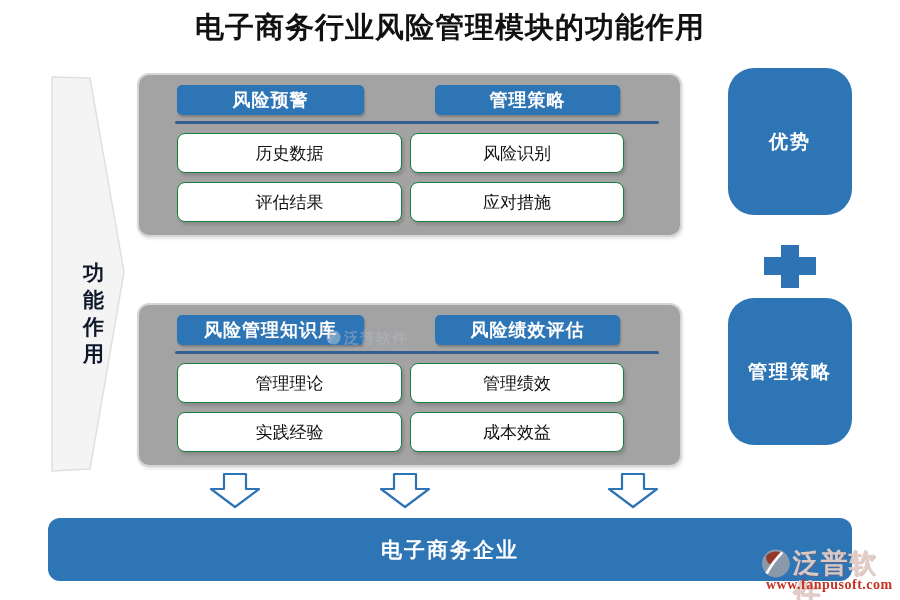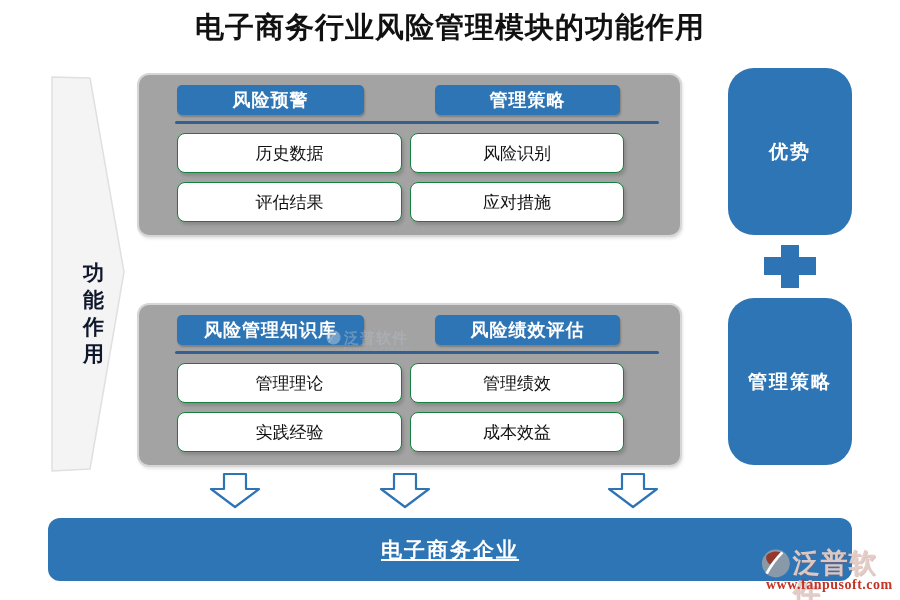--- a/index.html
+++ b/index.html
@@ -51,39 +51,39 @@
     text-align: center; line-height: 40px;
     font-size: 17px; color: #111;
     box-shadow: 2px 3px 3px rgba(110,110,110,0.45);
   }
   .item.c0 { left: 38px;  width: 225px; }
   .item.c1 { left: 271px; width: 214px; }
   .item.r0 { top: 58px; }
   .item.r1 { top: 107px; }
   
   .side-box {
-    position: absolute; left: 728px; width: 124px; height: 167px;
+    position: absolute; left: 728px; width: 124px; height: 147px;
     background: #2E75B5; border-radius: 26px;
     color: #fff; font-weight: bold; font-size: 19px; letter-spacing: 2px;
     display: flex; align-items: center; justify-content: center;
   }
   .side-box.top { top: 68px; }
   .side-box.bottom { top: 298px; }
   .plus-svg { position: absolute; left: 764px; top: 245px; }
   
   .arrow-svg { position: absolute; top: 472px; }
   .arrow-svg.a0 { left: 206px; }
   .arrow-svg.a1 { left: 376px; }
   .arrow-svg.a2 { left: 604px; }
   
   .bottom-bar {
     position: absolute; left: 48px; top: 518px; width: 804px; height: 63px;
     background: #2E75B5; border-radius: 12px;
     color: #fff; font-weight: bold; font-size: 21px; letter-spacing: 2px;
-    display: flex; align-items: center; justify-content: center; text-decoration: underline;
+    display: flex; align-items: center; justify-content: center;
   }
   
   .watermark {
     position: absolute; left: 326px; top: 330px; opacity: 0.45;
     display: flex; align-items: flex-start; gap: 3px; z-index: 3;
   }
   .watermark .wm-text { font-size: 15px; font-weight: bold; color: #b3bac6; line-height: 16px; letter-spacing: 1px; }
   .watermark .wm-sub  { font-size: 6px; color: #9fb6d4; letter-spacing: 1px; line-height: 7px; }
   
   .logo { position: absolute; left: 761px; top: 548px; display: flex; align-items: flex-start; gap: 2px; z-index: 5; }

